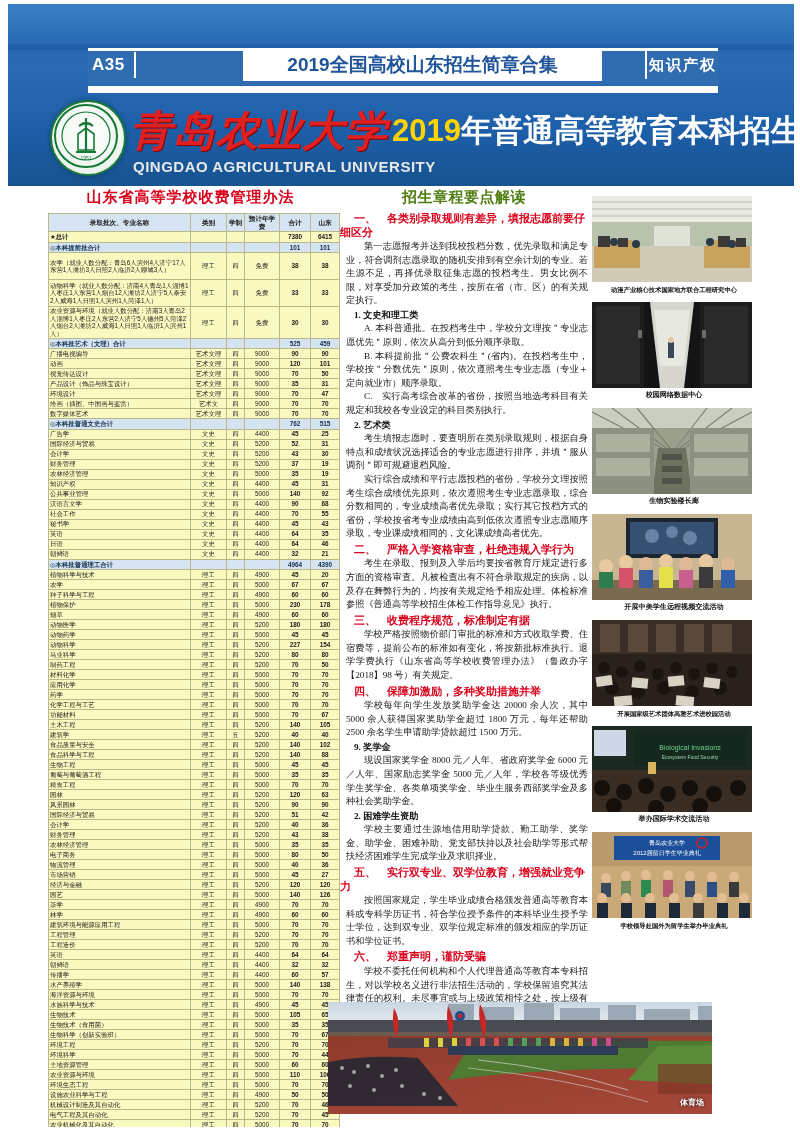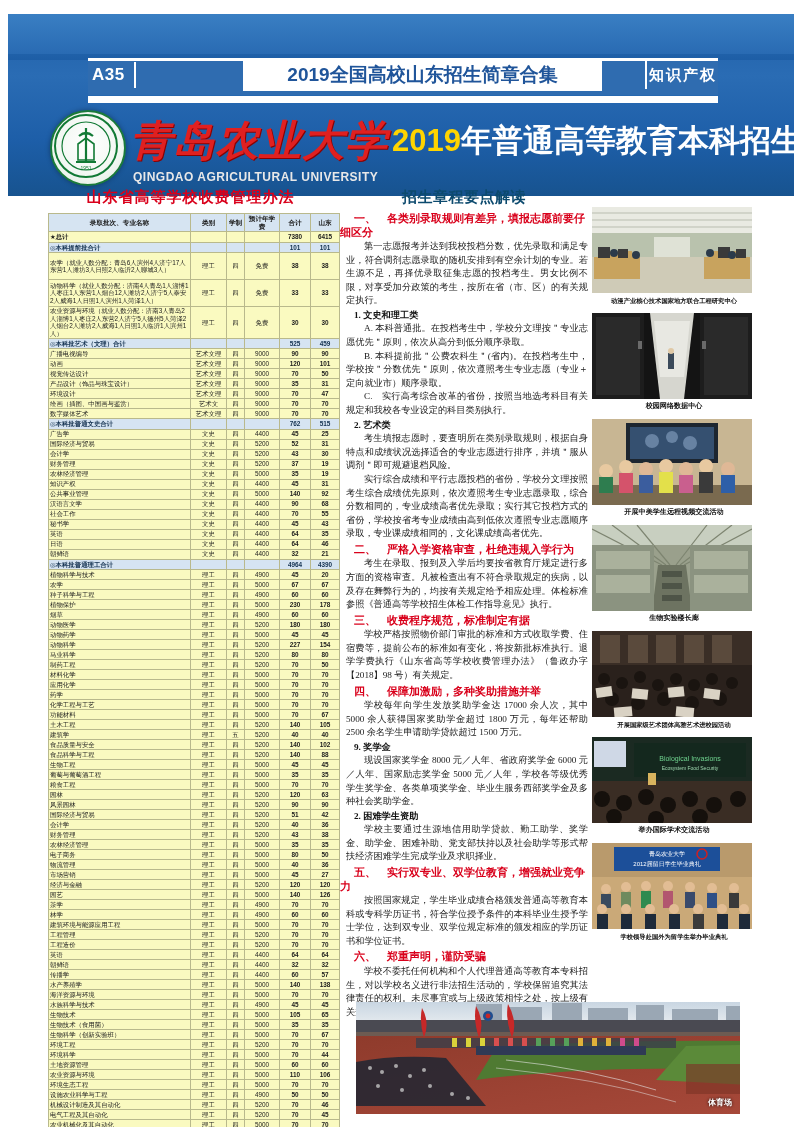--- a/index.html
+++ b/index.html
@@ -8,21 +8,21 @@
     background:#ffffff;
     font-family:"Liberation Sans","DejaVu Sans",sans-serif;
     overflow:hidden;
     position:relative;
   }
   
   .page{position:relative;width:800px;height:1135px;background:#fff;overflow:hidden;}
 
   
   .topband{
-    position:absolute;left:0;top:14px;width:800px;height:182px;
+    position:absolute;left:0;top:4px;width:800px;height:182px;
     background:linear-gradient(180deg,#1f5fa8 0%,#2a6cb4 34%,#1d5ea8 70%,#17538f 100%);
   }
   .topband:before{
     content:"";position:absolute;left:0;top:0;width:800px;height:46px;
     background:linear-gradient(180deg,#2e74ba 0%,#1d5ea6 100%);
   }
   .sky{
     position:absolute;left:0;top:0;width:800px;height:40px;
     background:linear-gradient(180deg,#3b80c4 0%,#2a6cb4 100%);
     opacity:.9;
@@ -65,21 +65,21 @@
   .logo svg{display:block;}
   .school-cn{
     position:absolute;left:130px;top:100px;width:260px;height:55px;
     color:#e02020;font-size:42px;font-weight:bold;line-height:55px;
     font-family:"Liberation Serif","DejaVu Serif",serif;
     font-style:italic;letter-spacing:1px;
     text-shadow:1px 1px 0 #8b0000;white-space:nowrap;
   }
   .school-en{
     position:absolute;left:133px;top:155px;width:270px;height:16px;
-    color:#e8e8e8;font-size:12px;font-weight:bold;line-height:16px;
+    color:#e8e8e8;font-size:15px;font-weight:bold;line-height:16px;
     letter-spacing:.5px;white-space:nowrap;
   }
   .banner-title{
     position:absolute;left:392px;top:103px;width:400px;height:48px;
     font-size:31px;font-weight:bold;line-height:48px;white-space:nowrap;
     color:#ffe14d;letter-spacing:0px;
   }
   .banner-title .yr{color:#ffd400;}
   .banner-title .rest{color:#ffffff;}
 
@@ -115,21 +115,21 @@
   tr.row-sum td{background:#d6e4f2;color:#12304f;font-weight:bold;height:9.6px;}
   tr.row-total td{background:#fafac0;color:#1b1b1b;font-weight:bold;height:9.6px;}
   tr.row-tall td{height:26px;}
   td.num{text-align:center;font-weight:bold;}
 
   
   .col-mid{
     position:absolute;left:340px;top:186px;width:248px;
   }
   .mid-title{
-    color:#0c4a6e;font-size:15px;font-weight:bold;text-align:center;
+    color:#4d7c0f;font-size:15px;font-weight:bold;text-align:center;
     line-height:22px;letter-spacing:.5px;margin:0 0 4px 0;
   }
   .h2{
     color:#d9001b;font-size:11px;font-weight:bold;line-height:13.5px;
     margin:2px 0 1px 0;text-indent:14px;
     font-family:"Liberation Serif","DejaVu Serif",serif;
   }
   .h3{
     color:#111;font-size:9.2px;font-weight:bold;line-height:13.5px;
     margin:1px 0 0 0;text-indent:14px;
@@ -137,36 +137,36 @@
   }
   .p{
     color:#1a1a1a;font-size:9.2px;line-height:13.6px;margin:0;
     text-indent:18px;text-align:justify;
     font-family:"Liberation Serif","DejaVu Serif",serif;
     padding-left:6px;
   }
 
   
   .col-right{
-    position:absolute;left:592px;top:207px;width:164px;
+    position:absolute;left:592px;top:196px;width:164px;
   }
   .photo-block{margin-bottom:7px;}
   .ph{
     width:160px;height:86px;position:relative;overflow:hidden;
     border:0;display:block;
   }
   .cap{
     font-size:7.1px;line-height:11px;color:#111;text-align:center;
     margin-top:2px;font-weight:bold;white-space:nowrap;
     font-family:"Liberation Serif","DejaVu Serif",serif;
   }
 
   
   .pano{
-    position:absolute;left:356px;top:1002px;width:384px;height:112px;overflow:hidden;
+    position:absolute;left:328px;top:1002px;width:384px;height:112px;overflow:hidden;
   }
   .pano-cap{
     position:absolute;right:8px;bottom:6px;color:#ffffff;font-size:8px;font-weight:bold;
     text-shadow:0 0 3px rgba(0,0,0,.9);
     font-family:"Liberation Serif","DejaVu Serif",serif;
   }
   .edge-l{position:absolute;left:0;top:0;width:8px;height:1135px;background:#ffffff;}
   .edge-r{position:absolute;right:0;top:0;width:6px;height:1135px;background:#ffffff;}
   .edge-b{position:absolute;left:0;bottom:0;width:800px;height:8px;background:#ffffff;}
 </style>
@@ -912,21 +912,21 @@
         <div class="p">B. 本科提前批＂公费农科生＂(省内)。在投档考生中，学校按＂分数优先＂原则，依次遵照考生专业志愿（专业＋定向就业市）顺序录取。</div>
         <div class="p">C.　实行高考综合改革的省份，按照当地选考科目有关规定和我校各专业设定的科目类别执行。</div>
         <div class="h3">2. 艺术类</div>
         <div class="p">考生填报志愿时，要查明所在类别录取规则，根据自身特点和成绩状况选择适合的专业志愿进行排序，并填＂服从调剂＂即可规避退档风险。</div>
         <div class="p">实行综合成绩和平行志愿投档的省份，学校分文理按照考生综合成绩优先原则，依次遵照考生专业志愿录取，综合分数相同的，专业成绩高者优先录取；实行其它投档方式的省份，学校按省考专业成绩由高到低依次遵照专业志愿顺序录取，专业课成绩相同的，文化课成绩高者优先。</div>
         <div class="h2">二、　严格入学资格审查，杜绝违规入学行为</div>
         <div class="p">考生在录取、报到及入学后均要按省教育厅规定进行多方面的资格审查。凡被检查出有不符合录取规定的疾病，以及存在舞弊行为的，均按有关规定给予相应处理。体检标准参照《普通高等学校招生体检工作指导意见》执行。</div>
         <div class="h2">三、　收费程序规范，标准制定有据</div>
         <div class="p">学校严格按照物价部门审批的标准和方式收取学费、住宿费等，提前公布的标准如有变化，将按新批标准执行。退学学费执行《山东省高等学校收费管理办法》（鲁政办字【2018】98 号）有关规定。</div>
         <div class="h2">四、　保障加激励，多种奖助措施并举</div>
-        <div class="p">学校每年向学生发放奖助学金达 17000 余人次，其中 5000 余人获得国家奖助学金超过 1800 万元，每年还帮助 2500 余名学生申请助学贷款超过 1500 万元。</div>
+        <div class="p">学校每年向学生发放奖助学金达 20000 余人次，其中 5000 余人获得国家奖助学金超过 1800 万元，每年还帮助 2500 余名学生申请助学贷款超过 1500 万元。</div>
         <div class="h3">9. 奖学金</div>
         <div class="p">现设国家奖学金 8000 元／人年、省政府奖学金 6000 元／人年、国家励志奖学金 5000 元／人年，学校各等级优秀学生奖学金、各类单项奖学金、毕业生服务西部奖学金及多种社会奖助学金。</div>
         <div class="h3">2. 困难学生资助</div>
         <div class="p">学校主要通过生源地信用助学贷款、勤工助学、奖学金、助学金、困难补助、党支部扶持以及社会助学等形式帮扶经济困难学生完成学业及求职择业。</div>
         <div class="h2">五、　实行双专业、双学位教育，增强就业竞争力</div>
         <div class="p">按照国家规定，学生毕业成绩合格颁发普通高等教育本科或专科学历证书，符合学位授予条件的本科毕业生授予学士学位，达到双专业、双学位规定标准的颁发相应的学历证书和学位证书。</div>
         <div class="h2">六、　郑重声明，谨防受骗</div>
         <div class="p">学校不委托任何机构和个人代理普通高等教育本专科招生，对以学校名义进行非法招生活动的，学校保留追究其法律责任的权利。未尽事宜或与上级政策相悖之处，按上级有关规定执行。</div>
       </div>
   </div>
@@ -975,20 +975,47 @@
             <polygon points="58,0 102,0 92,86 68,86" fill="#d6d6cf"></polygon>
             <polygon points="62,8 98,8 92,64 68,64" fill="#e8e8e2"></polygon>
             <rect x="76" y="40" width="6" height="16" fill="#3b4a5a"></rect>
             <circle cx="79" cy="38" r="3" fill="#e0c9a6"></circle>
             <g fill="#6a6a6a">
               <rect x="46" y="28" width="4" height="8"></rect>
               <rect x="110" y="28" width="4" height="8"></rect>
             </g>
           </svg></div>
         <div class="cap">校园网络数据中心</div>
+      </div>
+      <div class="photo-block">
+        <div class="ph"><svg width="160" height="86" viewBox="0 0 160 86">
+            <rect width="160" height="86" fill="#9aa08c"></rect>
+            <polygon points="0,0 160,0 160,20 0,20" fill="#c8cfc0"></polygon>
+            <g stroke="#7d8470" stroke-width="1.2" fill="none">
+              <path d="M0 4 L70 40"></path>
+              <path d="M20 0 L74 40"></path>
+              <path d="M45 0 L78 40"></path>
+              <path d="M160 4 L92 40"></path>
+              <path d="M140 0 L88 40"></path>
+              <path d="M115 0 L84 40"></path>
+            </g>
+            <polygon points="66,40 94,40 100,86 60,86" fill="#6d7361"></polygon>
+            <rect x="70" y="46" width="20" height="6" fill="#4e5447"></rect>
+            <rect x="70" y="58" width="20" height="6" fill="#4e5447"></rect>
+            <rect x="70" y="70" width="20" height="6" fill="#4e5447"></rect>
+            <rect x="0" y="20" width="62" height="66" fill="#8b9380"></rect>
+            <rect x="98" y="20" width="62" height="66" fill="#8b9380"></rect>
+            <g fill="#aab19c">
+              <rect x="4" y="26" width="54" height="18"></rect>
+              <rect x="4" y="50" width="54" height="18"></rect>
+              <rect x="102" y="26" width="54" height="18"></rect>
+              <rect x="102" y="50" width="54" height="18"></rect>
+            </g>
+          </svg></div>
+        <div class="cap">生物实验楼长廊</div>
       </div>
       <div class="photo-block">
         <div class="ph"><svg width="160" height="86" viewBox="0 0 160 86">
             <rect width="160" height="86" fill="#c8b693"></rect>
             <rect x="34" y="4" width="92" height="40" fill="#1d2630"></rect>
             <rect x="38" y="8" width="84" height="32" fill="#355070"></rect>
             <g fill="#7d98b8" opacity=".7">
               <circle cx="60" cy="22" r="7"></circle>
               <circle cx="80" cy="18" r="6"></circle>
               <circle cx="98" cy="24" r="7"></circle>
@@ -1005,47 +1032,20 @@
               <rect x="67" y="53" width="14" height="21" fill="#e3e04a"></rect>
               <circle cx="94" cy="50" r="7" fill="#dfb896"></circle>
               <rect x="87" y="56" width="14" height="18" fill="#c95f8e"></rect>
               <circle cx="114" cy="47" r="7" fill="#e8c9a0"></circle>
               <rect x="107" y="53" width="14" height="21" fill="#3a3a3a"></rect>
               <circle cx="136" cy="50" r="7" fill="#dfb896"></circle>
               <rect x="129" y="56" width="14" height="18" fill="#2e5fa8"></rect>
             </g>
           </svg></div>
         <div class="cap">开展中美学生远程视频交流活动</div>
-      </div>
-      <div class="photo-block">
-        <div class="ph"><svg width="160" height="86" viewBox="0 0 160 86">
-            <rect width="160" height="86" fill="#9aa08c"></rect>
-            <polygon points="0,0 160,0 160,20 0,20" fill="#c8cfc0"></polygon>
-            <g stroke="#7d8470" stroke-width="1.2" fill="none">
-              <path d="M0 4 L70 40"></path>
-              <path d="M20 0 L74 40"></path>
-              <path d="M45 0 L78 40"></path>
-              <path d="M160 4 L92 40"></path>
-              <path d="M140 0 L88 40"></path>
-              <path d="M115 0 L84 40"></path>
-            </g>
-            <polygon points="66,40 94,40 100,86 60,86" fill="#6d7361"></polygon>
-            <rect x="70" y="46" width="20" height="6" fill="#4e5447"></rect>
-            <rect x="70" y="58" width="20" height="6" fill="#4e5447"></rect>
-            <rect x="70" y="70" width="20" height="6" fill="#4e5447"></rect>
-            <rect x="0" y="20" width="62" height="66" fill="#8b9380"></rect>
-            <rect x="98" y="20" width="62" height="66" fill="#8b9380"></rect>
-            <g fill="#aab19c">
-              <rect x="4" y="26" width="54" height="18"></rect>
-              <rect x="4" y="50" width="54" height="18"></rect>
-              <rect x="102" y="26" width="54" height="18"></rect>
-              <rect x="102" y="50" width="54" height="18"></rect>
-            </g>
-          </svg></div>
-        <div class="cap">生物实验楼长廊</div>
       </div>
       <div class="photo-block">
         <div class="ph"><svg width="160" height="86" viewBox="0 0 160 86">
             <rect width="160" height="86" fill="#2a211c"></rect>
             <rect x="0" y="0" width="160" height="34" fill="#3a2e26"></rect>
             <g fill="#5a4a3c">
               <rect x="8" y="4" width="20" height="28"></rect>
               <rect x="36" y="4" width="20" height="28"></rect>
               <rect x="64" y="4" width="20" height="28"></rect>
               <rect x="92" y="4" width="20" height="28"></rect>

